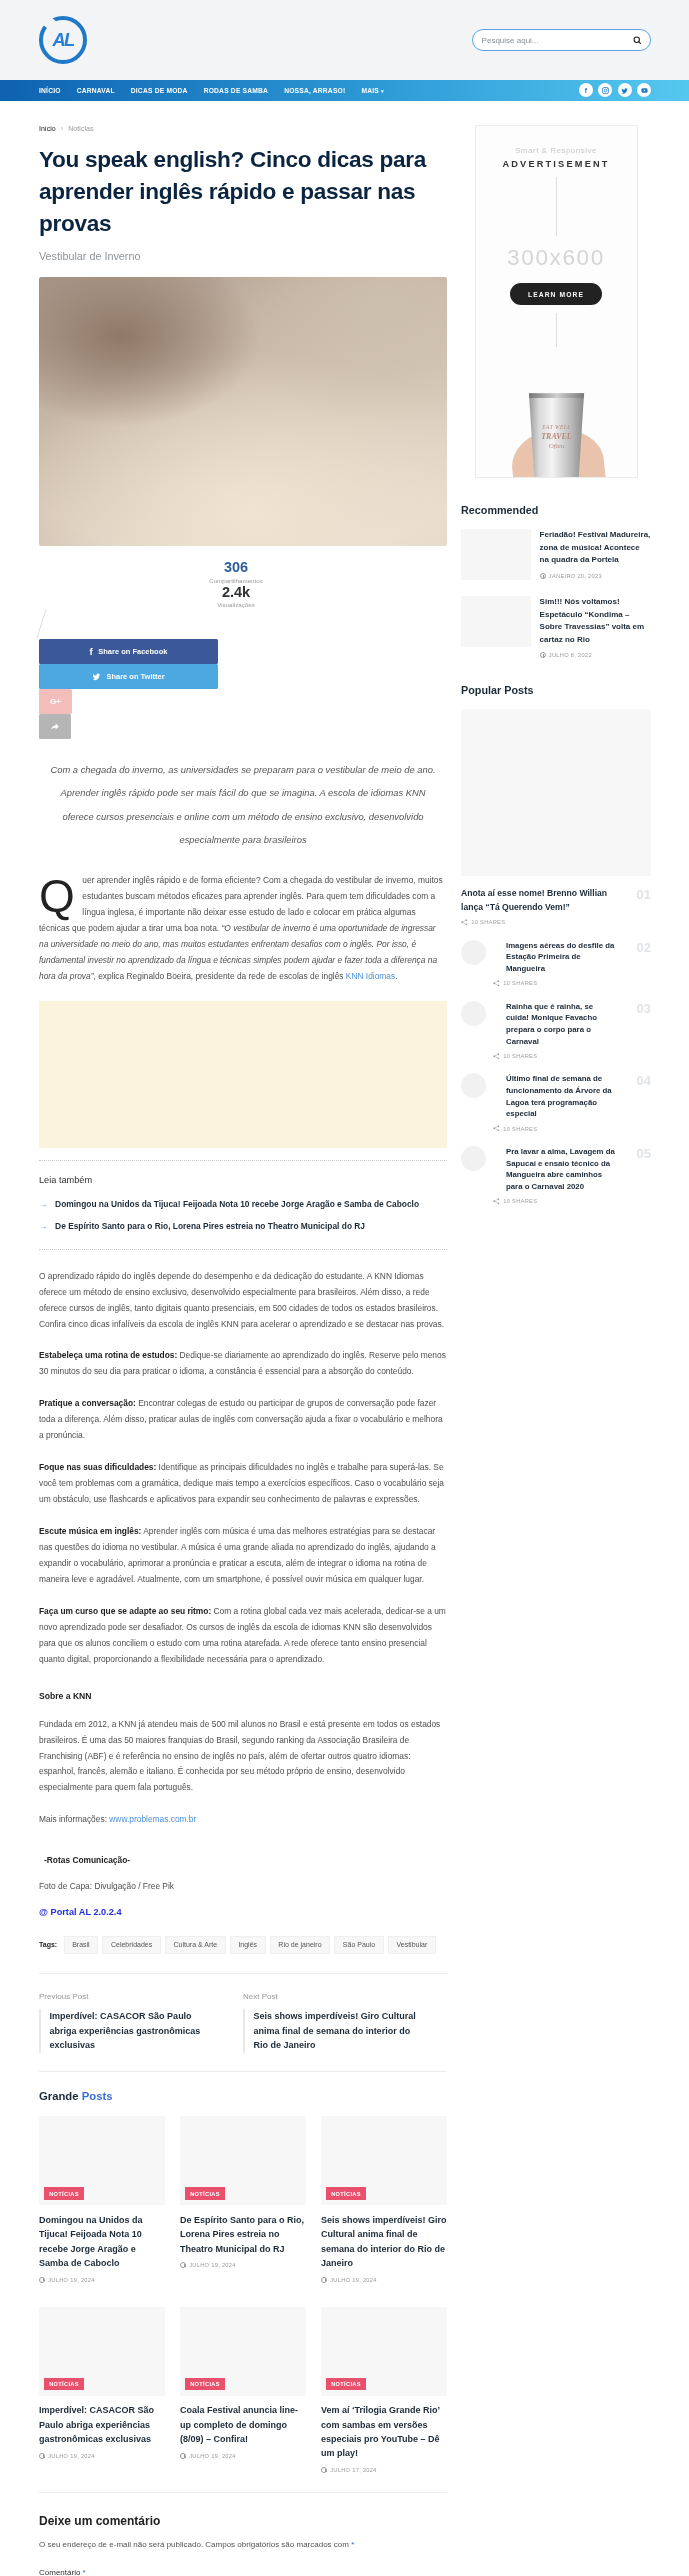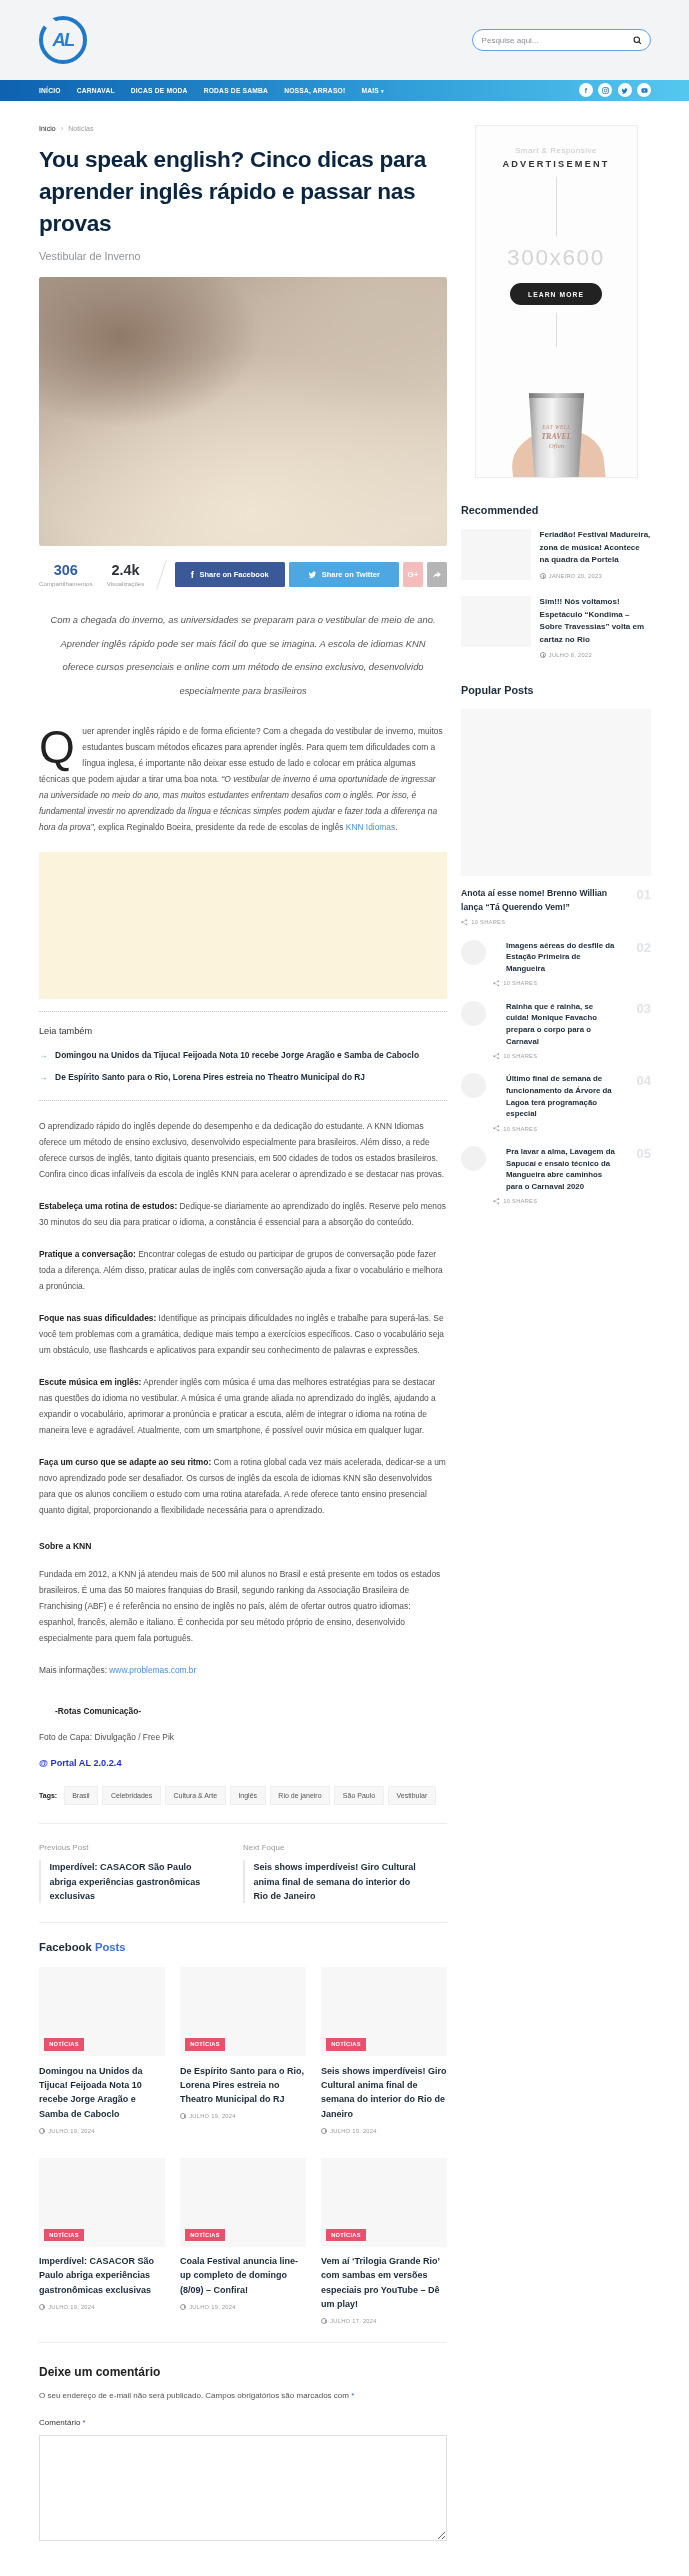--- a/index.html
+++ b/index.html
@@ -50,21 +50,21 @@
   .hero { width:100%; height:269px; border-radius:2.2px; position:relative; overflow:hidden;
     background:
       radial-gradient(232px 151px at 20% 22%, #8f7868 0%, rgba(143,120,104,0) 60%),
       radial-gradient(280px 172px at 84% 12%, #cdbfae 0%, rgba(205,191,174,0) 65%),
       radial-gradient(345px 226px at 52% 88%, #efe3d1 0%, rgba(239,227,209,0) 72%),
       linear-gradient(160deg,#a9988a 0%, #cfc0ae 45%, #ece2d3 100%);
   }
   .hero::after { content:""; position:absolute; inset:0; background:radial-gradient(485px 302px at 50% 45%, rgba(0,0,0,0) 55%, rgba(60,40,25,.18) 100%); }
 
   
-  .share-row { display:flex; align-items:center; margin:13px 0 5.4px; }
+  .share-row { display:flex; margin:13px 0 5.4px;flex-direction:column; }
   .stat { text-align:center; margin-right:14px; }
   .stat .num { font-size:14.5px; font-weight:bold; }
   .stat .num.blue { color:#2d5e9e; }
   .stat .num.dark { color:#2f3337; }
   .stat .lbl { font-size:6.2px; color:#9a9a9a; margin-top:1.6px; }
   .diag { width:0.5px; height:31px; background:#ddd; transform:rotate(18deg); margin:0 14px 0 2.2px; }
   .share-btn { height:25px; display:flex; align-items:center; justify-content:center; gap:5.4px; color:#fff; font-size:7.5px; font-weight:bold; border:none; border-radius:1.6px; cursor:pointer; font-family:"Liberation Sans",sans-serif; }
   .share-fb { background:#3b5998; width:179px; margin-right:4.3px; }
   .share-tw { background:#4da7e1; width:179px; margin-right:4.3px; }
   .share-gp { background:#f2bdba; width:33px; margin-right:4.3px; font-size:8px; }
@@ -80,21 +80,21 @@
   .lead-bold { font-weight:bold; color:#222; }
 
   .ad-block { height:147px; background:#fbf3dc; margin:5.4px 0 12px; }
   .leia-box { border-top:0.5px dotted #c9c9c9; border-bottom:0.5px dotted #c9c9c9; padding:14px 0 18.3px; margin-bottom:18.3px; }
   .leia-title { font-size:9.2px; color:#333; margin-bottom:14px; }
   .leia-link { display:flex; align-items:baseline; gap:7.5px; margin-bottom:12px; cursor:pointer; }
   .leia-link .arr { color:#6a9fd8; font-size:8.6px; }
   .leia-link .txt { font-size:8.4px; font-weight:bold; color:#1c2b39; }
 
   .about-h { font-size:8.6px; font-weight:bold; color:#222; margin:22.6px 0 16px; }
-  .press { font-weight:bold; color:#222; font-size:8.4px; margin:27px 16px 16px; }
+  .press { font-weight:bold; color:#222; font-size:8.4px; margin:27px 5px 16px; }
   .photo-credit { font-size:8.4px; color:#4f4f4f; margin-bottom:16px; }
   .portal-stamp { font-size:9.2px; font-weight:bold; color:#2430d8; margin-bottom:18.3px; cursor:pointer; }
 
   .tags-row { display:flex; align-items:center; flex-wrap:wrap; gap:4.3px; margin-bottom:7.5px; }
   .tags-lbl { font-size:7px; font-weight:bold; color:#222; margin-right:2.2px; }
   .tag-chip { background:#f7f7f7; border:0.5px solid #efefef; color:#555; font-size:7px; padding:4.8px 7.5px; cursor:pointer; }
 
   hr.solid { border:none; border-top:0.5px solid #ececec; margin:18.3px 0; }
 
   .pn-row { display:flex; }
@@ -304,29 +304,29 @@
     </div>
 
     <hr class="solid">
 
     <div class="pn-row">
       <div class="pn-col">
         <div class="pn-label">Previous Post</div>
         <div class="pn-title">Imperdível: CASACOR São Paulo abriga experiências gastronômicas exclusivas</div>
       </div>
       <div class="pn-col">
-        <div class="pn-label">Next Foque</div>
+        <div class="pn-label">Next Post</div>
         <div class="pn-title">Seis shows imperdíveis! Giro Cultural anima final de semana do interior do Rio de Janeiro</div>
       </div>
     </div>
 
     <hr class="solid">
 
     <div class="related-h">
-      <span class="a">Facebook</span> <span class="b">Posts</span>
+      <span class="a">Grande</span> <span class="b">Posts</span>
     </div>
 
     <div class="rel-grid">
       <div>
         <div class="rel-img">
             <span class="badge">NOTÍCIAS</span>
           </div>
         <div class="rel-title">Domingou na Unidos da Tijuca! Feijoada Nota 10 recebe Jorge Aragão e Samba de Caboclo</div>
         <div class="meta-date">
             <span class="clock"></span>

